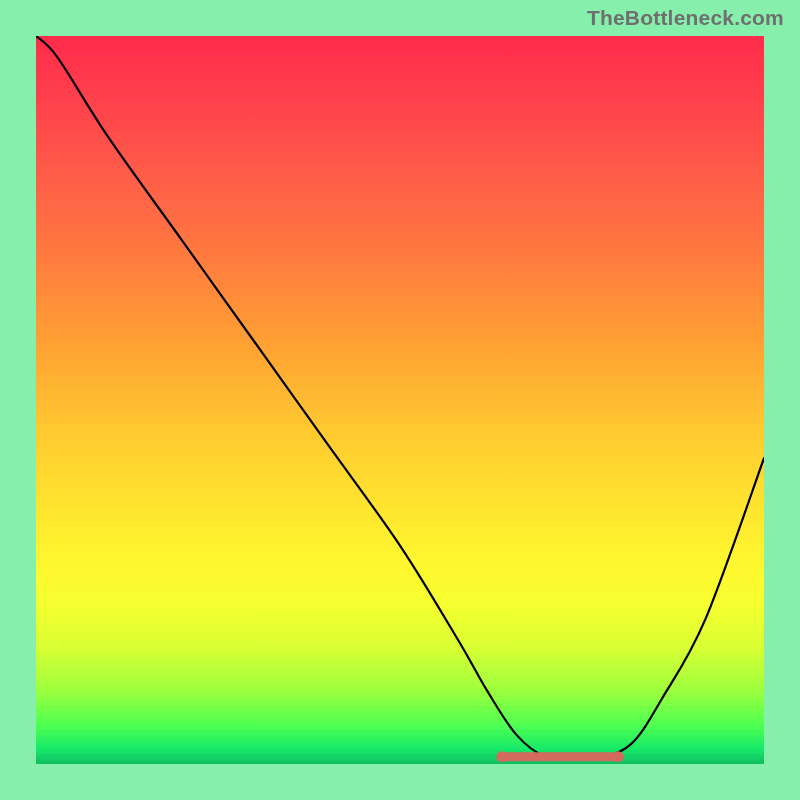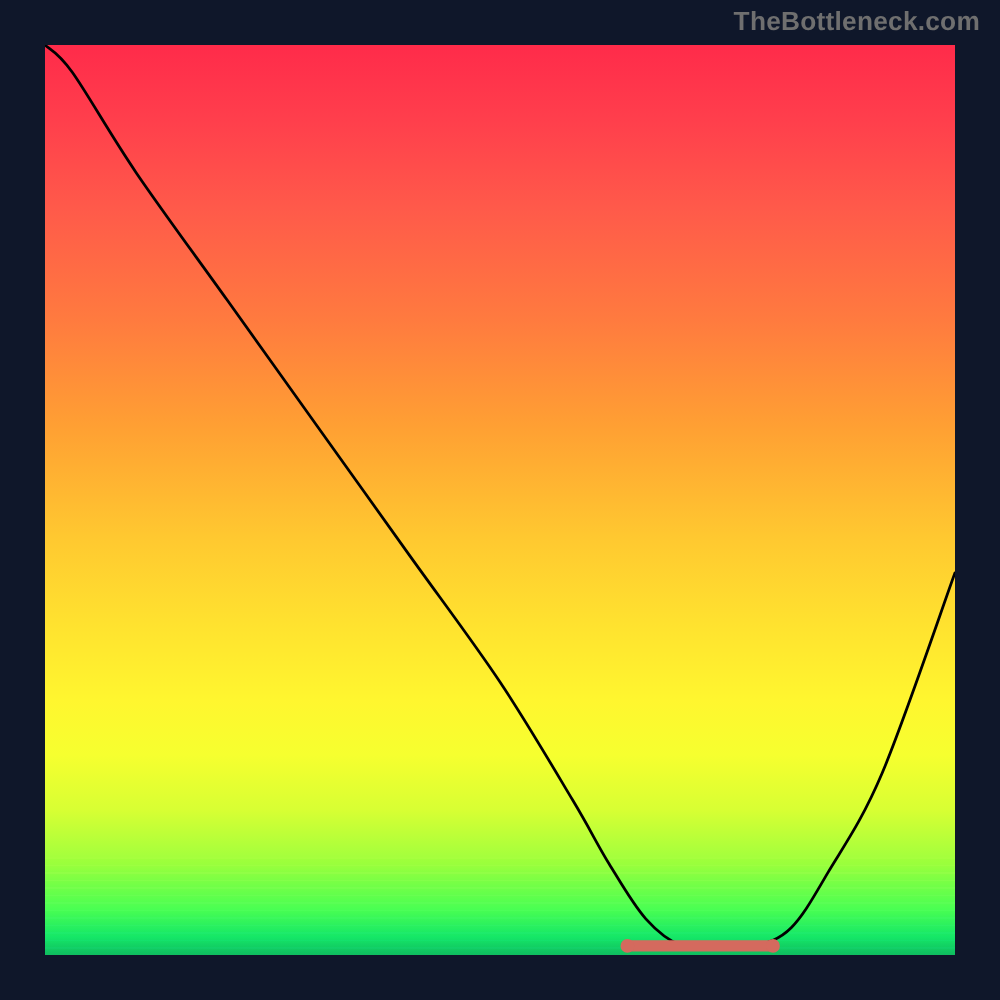--- a/index.html
+++ b/index.html
@@ -8,21 +8,21 @@
     width: 800px;
     height: 800px;
     background: #000;
     overflow: hidden;
     font-family: Arial, Helvetica, sans-serif;
   }
   .stage {
     position: relative;
     width: 800px;
     height: 800px;
-    background: #0f172a;
+    background: #86efac;
   }
   .plot-area {
     position: absolute;
     left: 36px;
     top: 36px;
     width: 728px;
     height: 728px;
     background: linear-gradient(to bottom,
       #ff2b4a 0%,
       #ff3e4c 8%,

